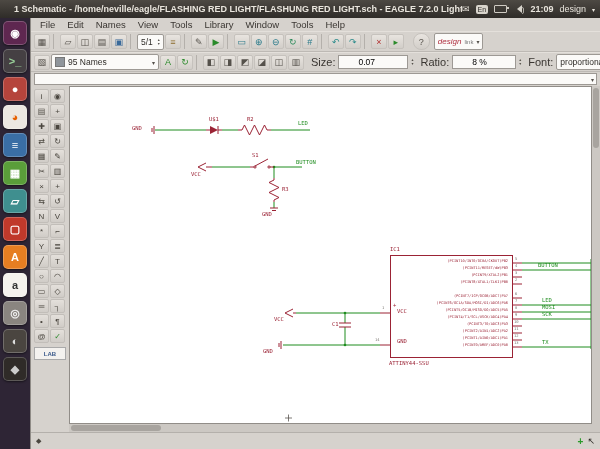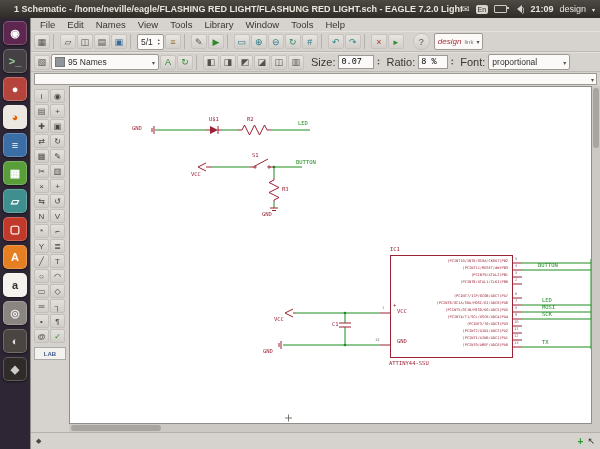--- a/index.html
+++ b/index.html
@@ -40,21 +40,21 @@
     font-size:9px;color:#55514b;border:1px solid #c6c2bd;border-radius:2px;
     background:linear-gradient(#e8e4df,#d2cec9);box-sizing:border-box;}
   .tbtn.c-sep{width:4px;border:none;border-left:1px solid #b4b0ab;border-radius:0;background:none;margin:0 2px;}
   .combo{height:14px;background:#fbfaf8;border:1px solid #9d9994;display:flex;align-items:center;
     font-size:8.5px;color:#2f2c28;padding:0 3px;border-radius:2px;gap:3px;flex:none;}
   .combo .arrow{font-size:6px;color:#55514b;}
   .swatch{width:8px;height:8px;border:1px solid #777;flex:none;}
   .spin{display:flex;flex-direction:column;font-size:4px;line-height:4px;color:#55514b;margin-left:2px;}
   .fld-label{font-size:11px;color:#3a3632;margin:0 2px 0 6px;}
   .fld{width:30px;height:12px;font-size:8.5px;border:1px solid #9d9994;background:#fbfaf8;
-    padding:0 2px;font-family:Liberation Mono, monospace;}
+    padding:0 19px;font-family:Liberation Sans, sans-serif;}
   #help-btn{width:15px;height:15px;border-radius:8px;flex:none;border:1px solid #c6c2bd;
     background:linear-gradient(#e8e4df,#d2cec9);font-size:9px;color:#55514b;
     display:flex;align-items:center;justify-content:center;margin-left:8px;}
   #designlink{margin-left:3px;height:15px;}
   #designlink .dl1{color:#b03040;font-style:italic;font-size:8px;}
   #designlink .dl2{color:#777;font-size:6px;}
 
   #coordbar{height:14px;display:flex;align-items:center;padding:0 3px;gap:4px;flex:none;}
   #coords{height:12px;min-width:118px;border:1px solid #a8a49f;border-right-color:#e8e4df;border-bottom-color:#e8e4df;
     background:#d6d2cd;font-size:8.5px;color:#2f2c28;display:flex;align-items:center;padding:0 4px;box-sizing:border-box;}

